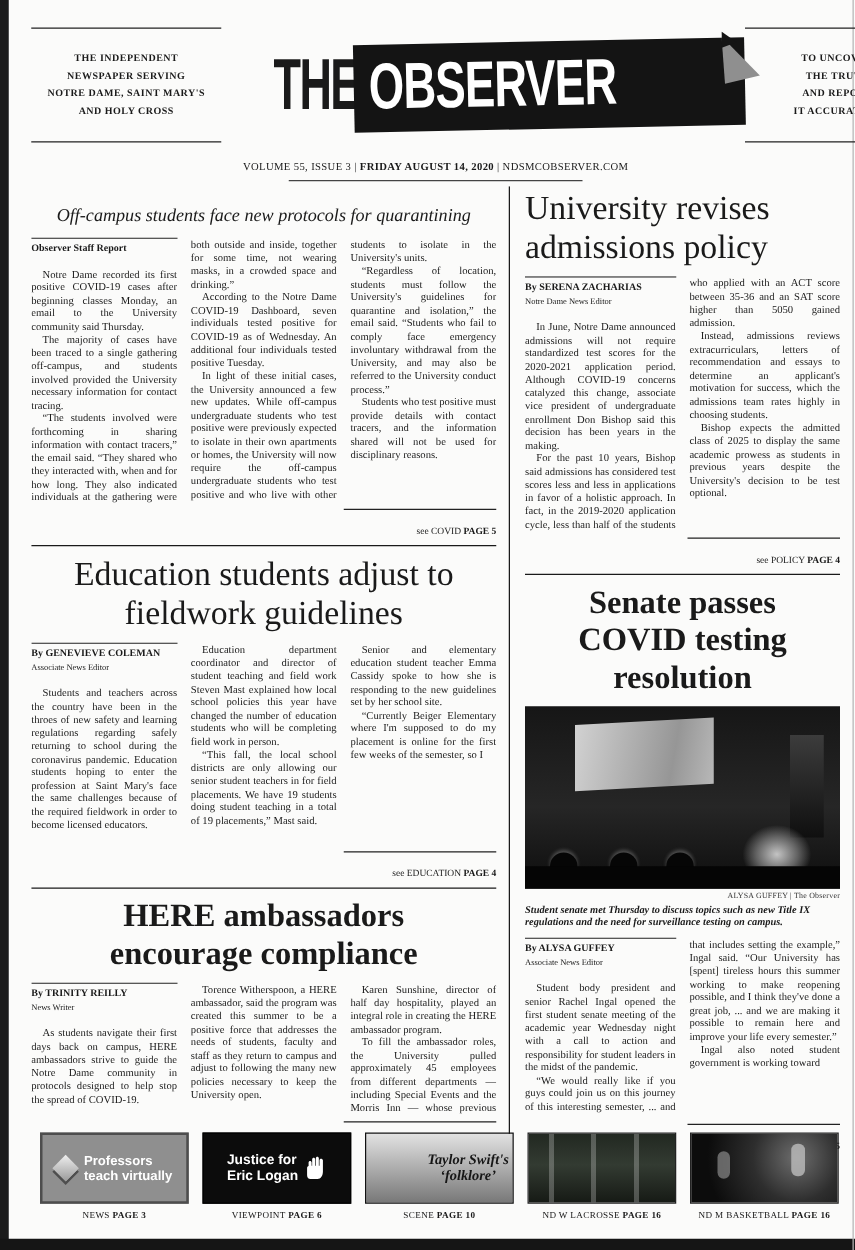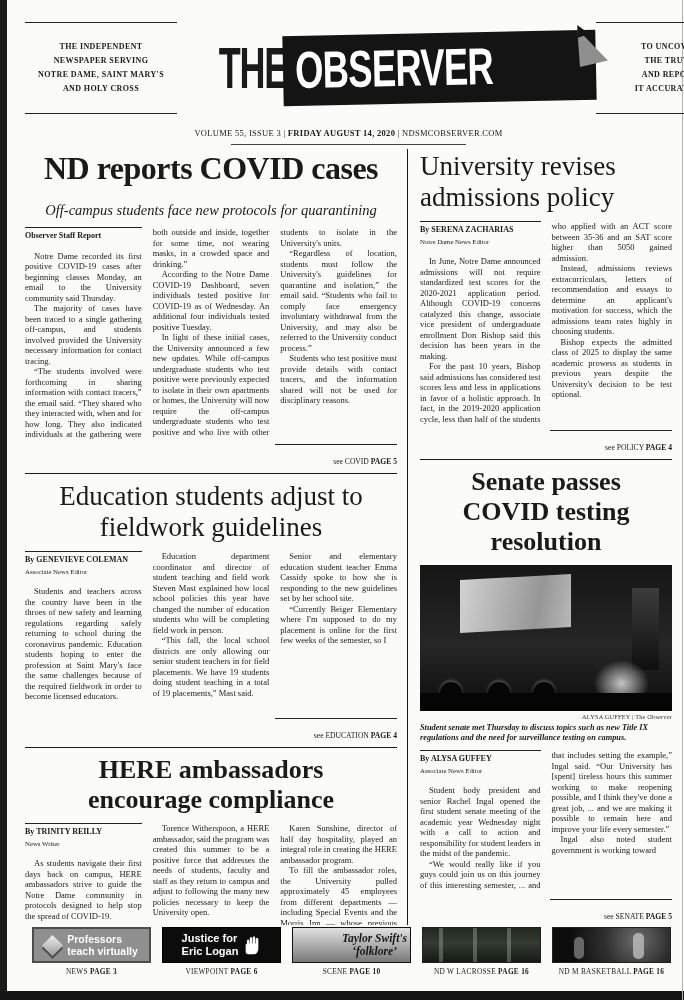--- a/index.html
+++ b/index.html
@@ -64,21 +64,21 @@
   .ph-head{position:absolute;bottom:5%;width:22px;height:22px;border-radius:50%;background:#060606;
     box-shadow:0 -2px 3px rgba(210,210,210,.3);}
   .ph-strip{position:absolute;left:0;bottom:0;width:100%;height:12%;background:#050505;}
   .credit{text-align:right;font-size:6.3px;color:#333;margin-top:2px;letter-spacing:.2px;}
   .caption{font-size:8.3px;font-weight:bold;font-style:italic;line-height:10px;margin:3px 0 7px;}
 
   
   .promos{position:absolute;left:25px;right:13px;bottom:15px;}
   .promo-row{display:flex;gap:11px;}
   .promo{flex:1;text-align:center;min-width:0;}
-  .promo-box{height:36px;box-sizing:border-box;display:flex;align-items:center;justify-content:center;gap:7px;overflow:hidden;}
+  .promo-box{height:57px;box-sizing:border-box;display:flex;align-items:center;justify-content:center;gap:7px;overflow:hidden;}
   .p-news{background:#8f8f8f;border:2px solid #4d4d4d;color:#fff;
     font-family:"Liberation Sans",sans-serif;font-weight:bold;font-size:10.5px;line-height:12px;}
   .diamond{width:15px;height:15px;flex:0 0 auto;background:linear-gradient(135deg,#efefef,#9a9a9a);
     transform:rotate(45deg);box-shadow:2px 2px 0 #4e4e4e;}
   .p-view{background:#0c0c0c;border:1px solid #000;color:#fff;
     font-family:"Liberation Sans",sans-serif;font-weight:bold;font-size:11px;line-height:13px;}
   .p-scene{background:linear-gradient(180deg,#e2e2e2,#787878);border:1px solid #111;color:#161616;
     font-style:italic;font-weight:bold;font-size:11.5px;line-height:13px;padding-left:46px;}
   .p-photo{position:relative;border:1px solid #222;}
   .p-lax{background:linear-gradient(180deg,#222821 0%,#333b32 45%,#161a15 100%);}
@@ -127,21 +127,20 @@
   <div class="volume-line">
     <span>VOLUME 55, ISSUE 3 | </span><b>FRIDAY AUGUST 14, 2020</b><span> | NDSMCOBSERVER.COM</span>
   </div>
   <div class="volume-rule"></div>
 
   <main class="main-grid">
 
     <section class="col-left">
 
       <article>
-        <h1 class="headline-xl">ND reports COVID cases</h1>
         <div class="subhead">Off-campus students face new protocols for quarantining</div>
         <div class="body cols3" id="covid-body">
           <div class="byline">
             <span class="byname">Observer Staff Report</span>
           </div>
         <p>Notre Dame recorded its first positive COVID-19 cases after beginning classes Monday, an email to the University community said Thursday.</p>
             <p>The majority of cases have been traced to a single gathering off-campus, and students involved provided the University necessary information for contact tracing.</p>
             <p>“The students involved were forthcoming in sharing information with contact tracers,” the email said. “They shared who they interacted with, when and for how long. They also indicated individuals at the gathering were both outside and inside, together for some time, not wearing masks, in a crowded space and drinking.”</p>
             <p>According to the Notre Dame COVID-19 Dashboard, seven individuals tested positive for COVID-19 as of Wednesday. An additional four individuals tested positive Tuesday.</p>
             <p>In light of these initial cases, the University announced a few new updates. While off-campus undergraduate students who test positive were previously expected to isolate in their own apartments or homes, the University will now require the off-campus undergraduate students who test positive and who live with other students to isolate in the University's units.</p>

